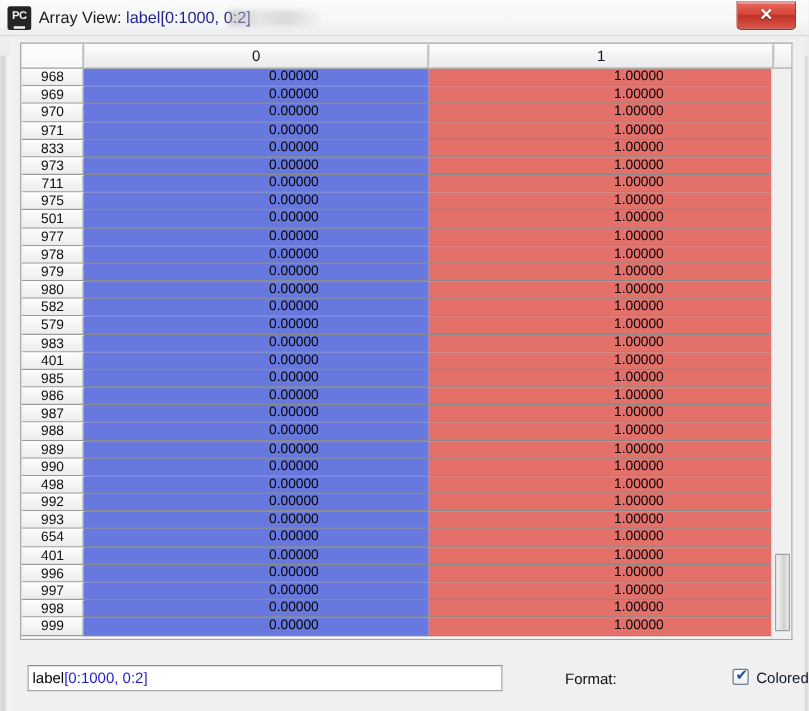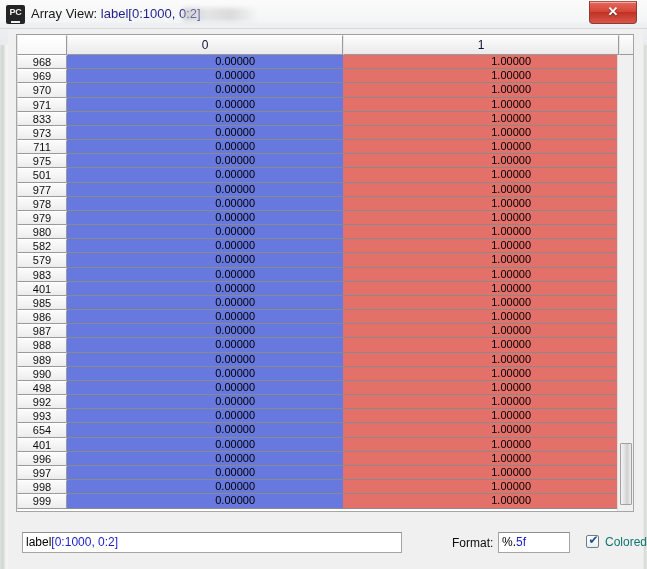--- a/index.html
+++ b/index.html
@@ -298,21 +298,21 @@
     color: #1d4f91;
     font-size: 12px;
     line-height: 13px;
     font-family: "DejaVu Sans", sans-serif;
     text-align: center;
   }
   #colored-label {
     position: absolute;
     left: 19px; top: 1px;
     font-size: 12px;
-    color: #0f766e;
+    color: #0f172a;
     white-space: nowrap;
     font-family: "Liberation Sans", sans-serif;
   }
 </style>
 </head>
 <body>
 
 <div id="window">
 
   <div id="aero-left"></div>
@@ -502,21 +502,20 @@
 
       <div id="grid-scroll">
         <div id="grid-scroll-thumb"></div>
       </div>
 
     </div>
 
     <div id="bottom-bar">
       <div id="expr-input"><span>label</span><span class="b">[0:1000, 0:2]</span></div>
       <div id="format-label">Format:</div>
-      <div id="format-input"><span>%.</span><span class="b">5f</span></div>
       <div id="colored-wrap">
         <div id="colored-box">
           <div id="colored-check">✔</div>
         </div>
         <div id="colored-label">Colored</div>
       </div>
     </div>
 
   </div>
 </div>

